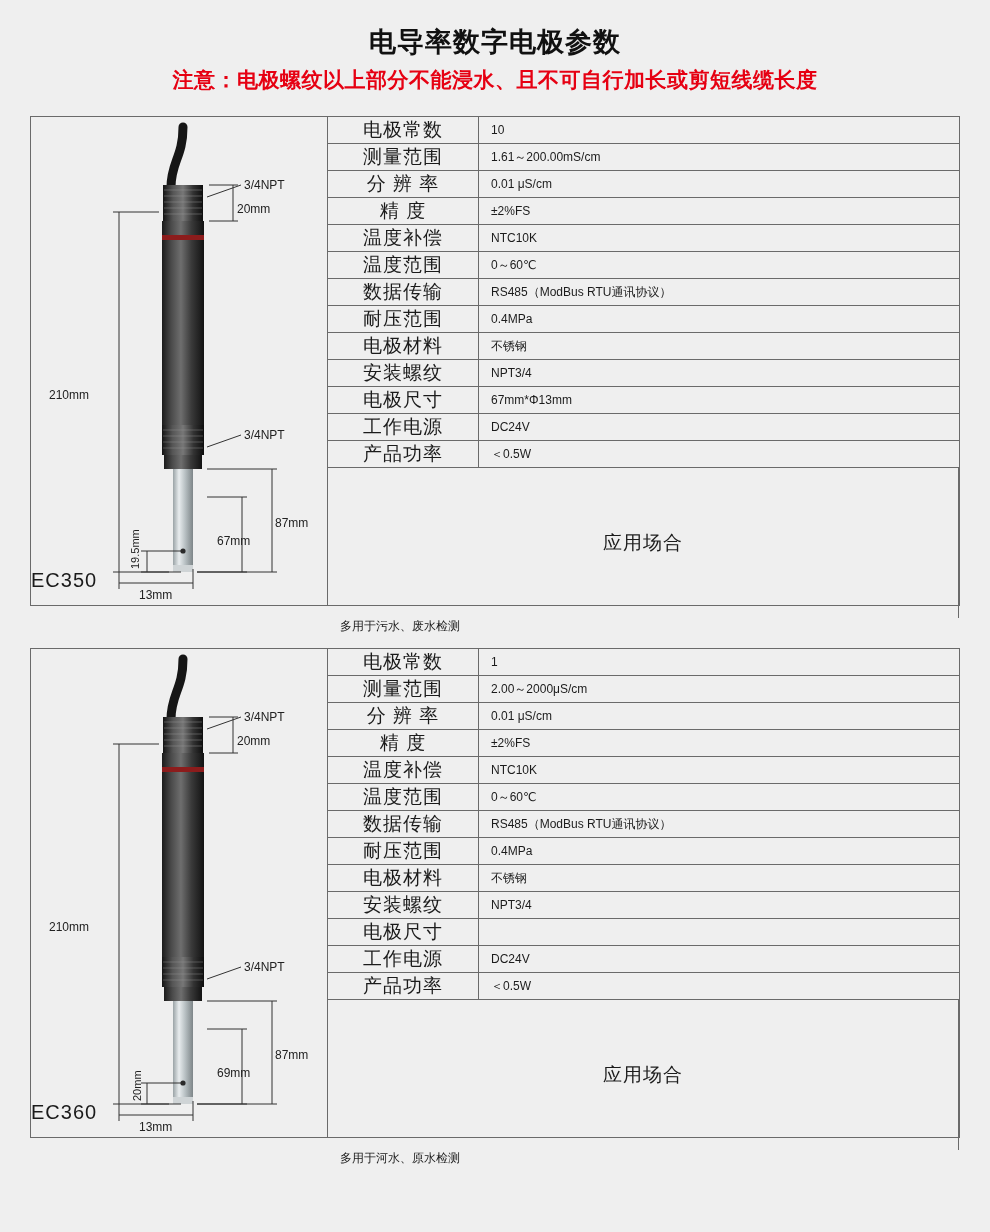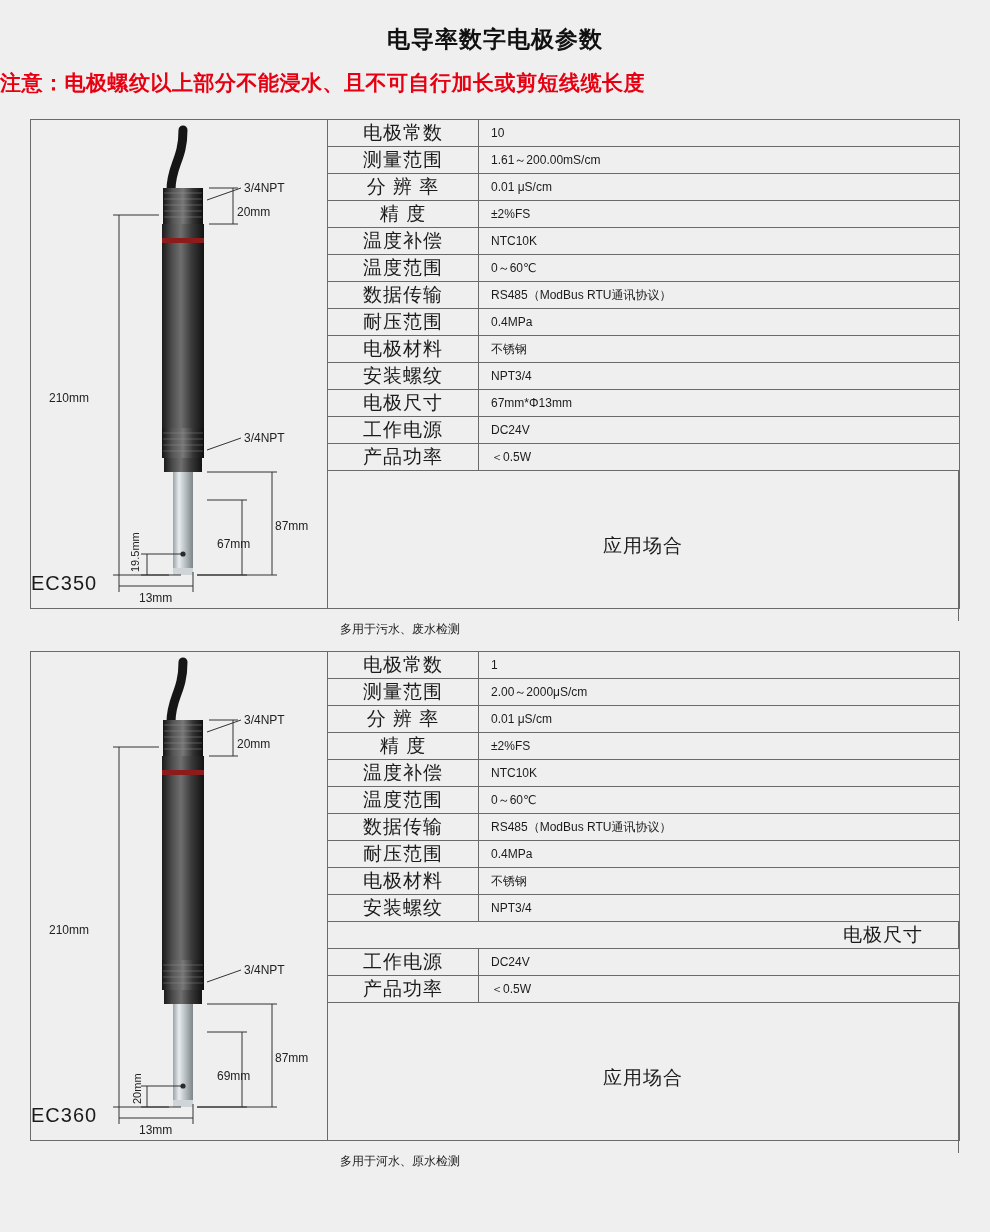--- a/index.html
+++ b/index.html
@@ -17,32 +17,32 @@
   }
   .page {
     width: 990px;
     height: 1232px;
     background: #efefef;
     box-sizing: border-box;
     padding: 0;
   }
   .title {
     text-align: center;
-    font-size: 23px;
+    font-size: 27px;
     font-weight: bold;
     letter-spacing: 1px;
     padding-top: 24px;
     color: #111;
   }
   .subtitle {
-    text-align: left;
+    text-align: center;
     font-size: 21px;
     font-weight: bold;
     color: #e60012;
-    margin-top: 14px;
+    margin-top: 6px;
     letter-spacing: 0.5px;
   }
   .block {
     margin: 0 auto;
     width: 930px;
     border: 1px solid #6a6a6a;
     background: #efefef;
     box-sizing: border-box;
     display: flex;
     flex-direction: row;
@@ -60,21 +60,20 @@
     border-left: 1px solid #6a6a6a;
     display: flex;
     flex-direction: column;
   }
   .spec-row {
     flex: 1 1 0;
     display: flex;
     flex-direction: row;
     border-bottom: 1px solid #6a6a6a;
     align-items: stretch;
-    justify-content: flex-end;
   }
   .spec-row:last-child { border-bottom: none; flex-direction: column; }
   .spec-label {
     flex: 0 0 150px;
     border-right: 1px solid #6a6a6a;
     display: flex;
     align-items: center;
     justify-content: center;
     font-size: 19px;
     color: #1b1b1b;

